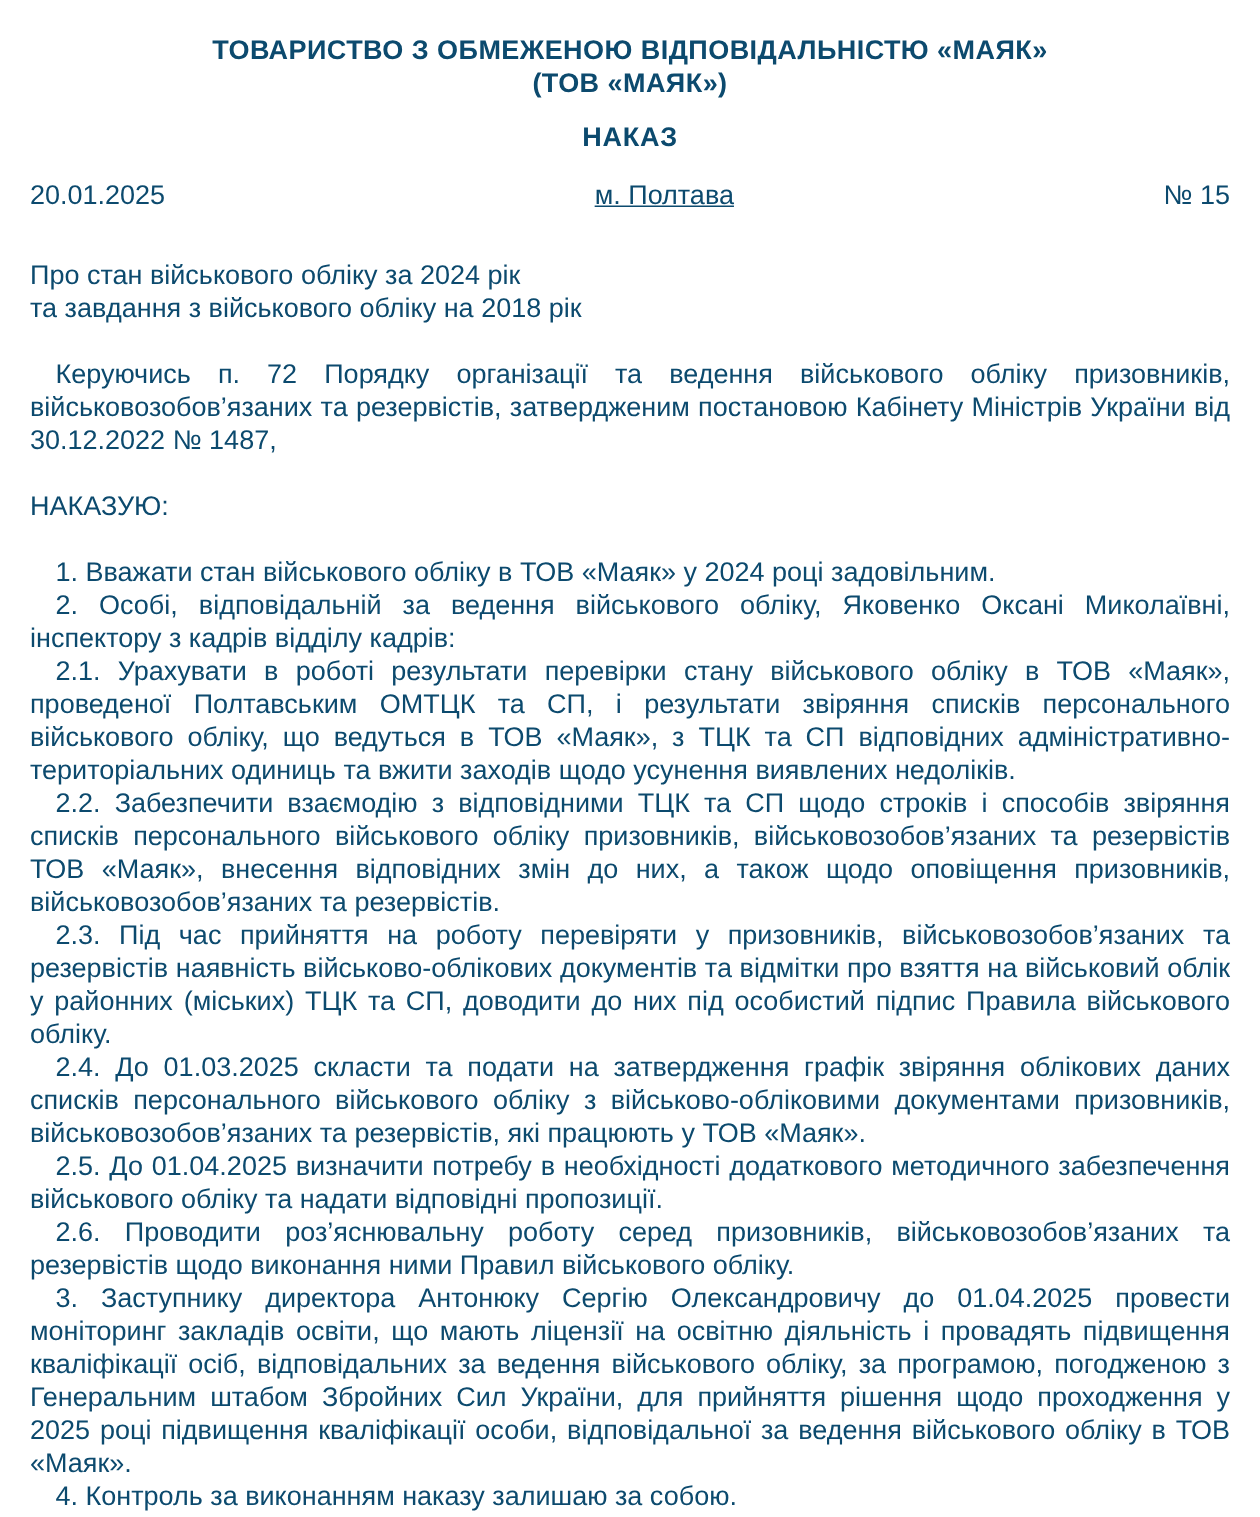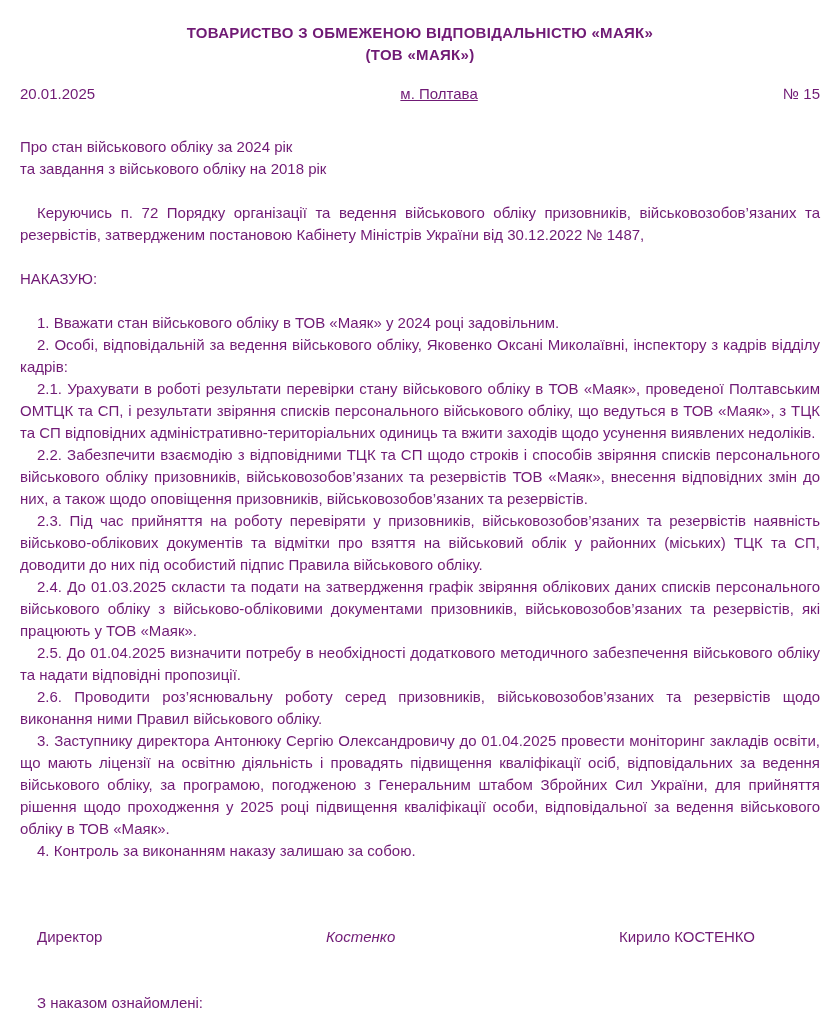--- a/index.html
+++ b/index.html
@@ -3,23 +3,23 @@
 <meta charset="utf-8">
 <style>
   * { margin: 0; padding: 0; box-sizing: border-box; }
   html, body { background: #ffffff; }
   .page {
     position: relative;
     width: 840px;
     height: 1011px;
     margin: 0 auto;
     background: #ffffff;
-    color: #701a75;
+    color: #0c4a6e;
     font-family: "Liberation Sans", sans-serif;
-    font-size: 15px;
+    font-size: 18px;
     line-height: 22px;
     padding: 22px 20px 20px 20px;
     overflow: hidden;
   }
   .doc-org-title {
     text-align: center;
     font-weight: 700;
     letter-spacing: 0.3px;
   }
   .doc-type {
@@ -56,20 +56,21 @@
   .ack-label { margin-top: 44px; padding-left: 17px; }
 </style>
 </head>
 <body>
 
 <div class="page">
 
   <div class="doc-org-title">ТОВАРИСТВО З ОБМЕЖЕНОЮ ВІДПОВІДАЛЬНІСТЮ «МАЯК»</div>
   <div class="doc-org-title">(ТОВ «МАЯК»)</div>
 
+  <div class="doc-type">НАКАЗ</div>
 
   <div class="date-row">
     <span>20.01.2025</span>
     <span class="center-cell">м. Полтава</span>
     <span>№ 15</span>
   </div>
 
   <div class="subject">
     <div>Про стан військового обліку за 2024 рік</div>
     <div>та завдання з військового обліку на 2018 рік</div>

